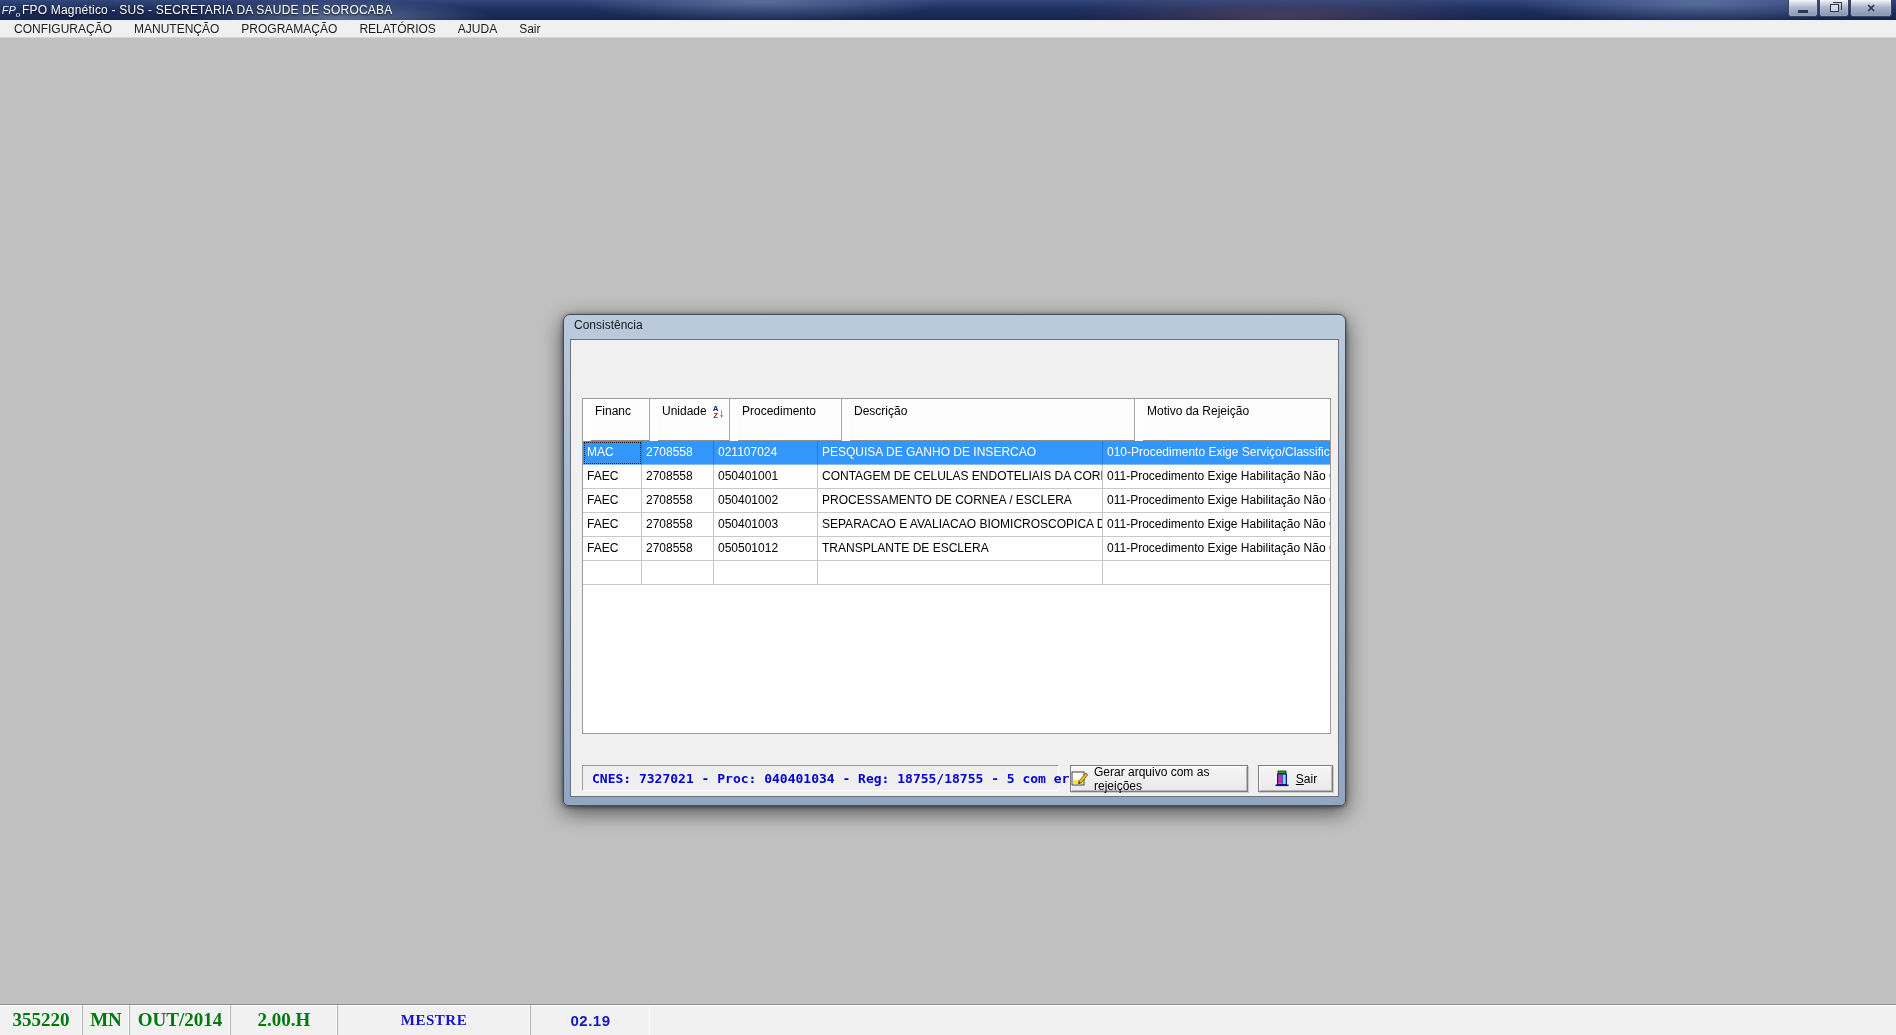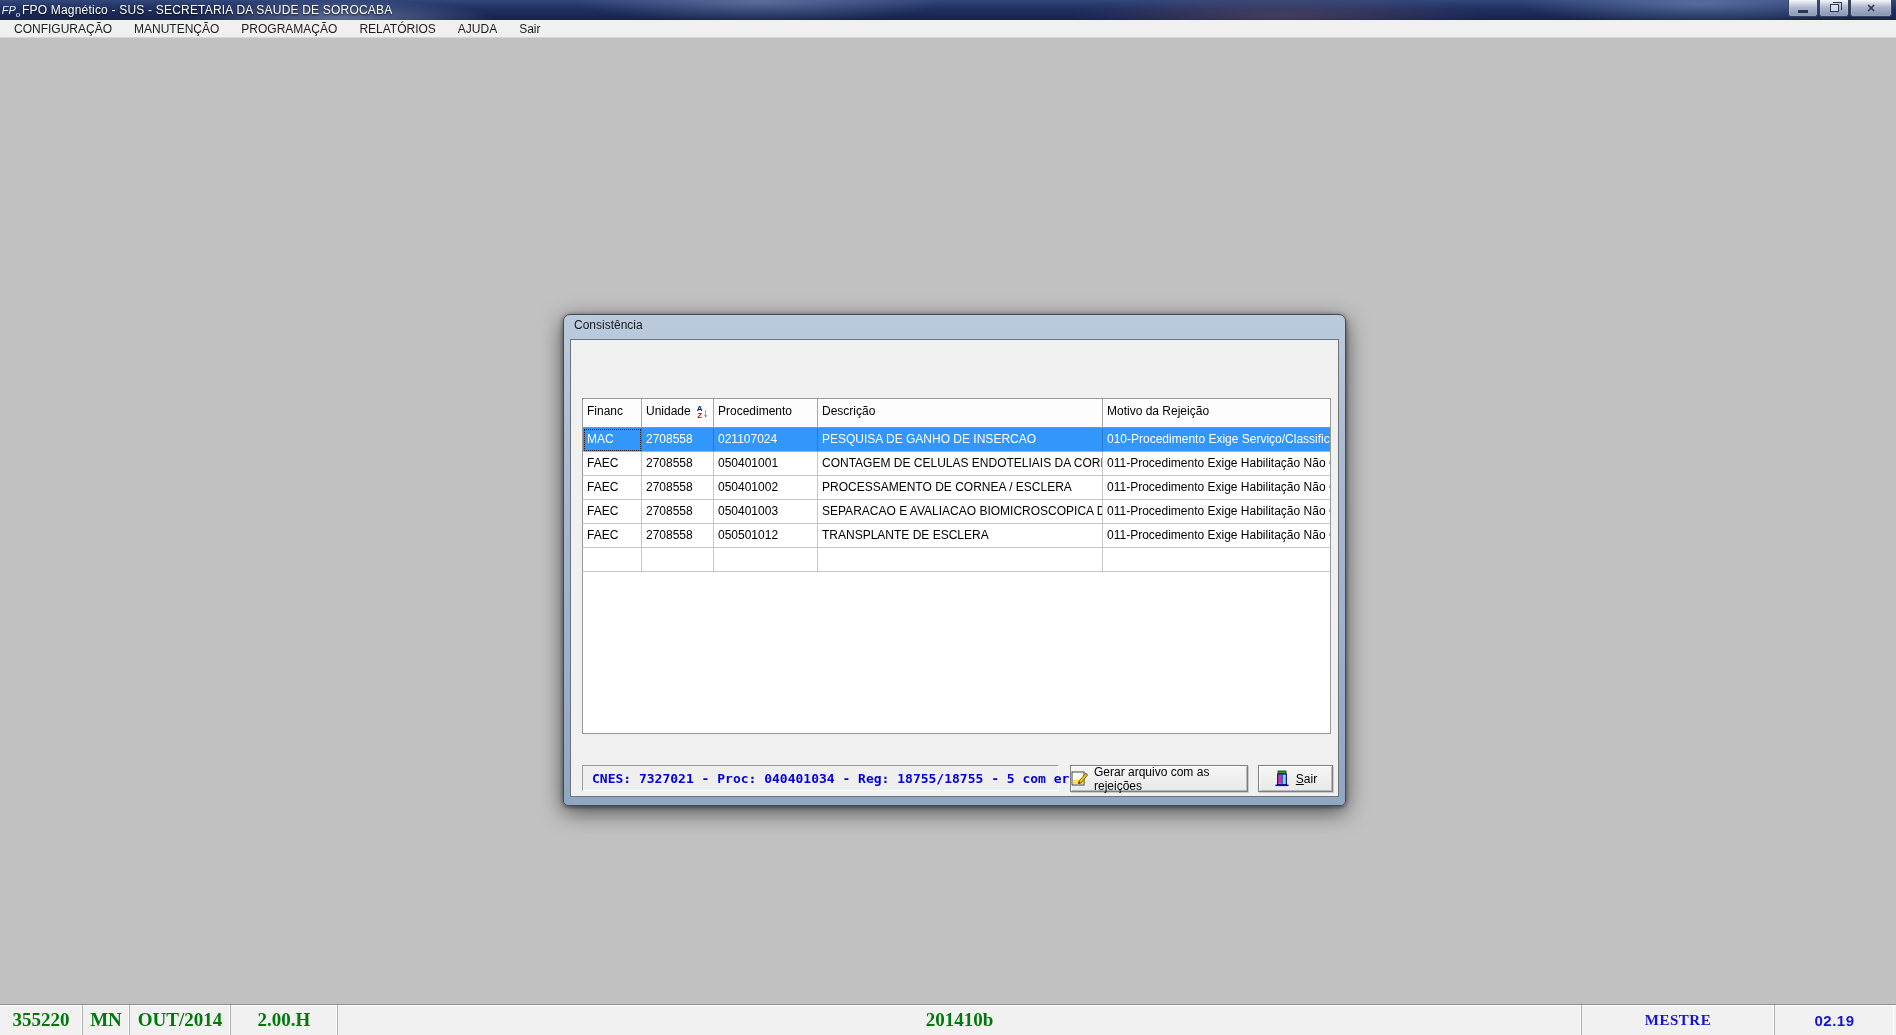--- a/index.html
+++ b/index.html
@@ -67,23 +67,24 @@
     position:absolute; left:11px; top:58px; width:749px; height:336px;
     background:#fff; border:1px solid #9a9a9a; overflow:hidden;
   }
   .grid-row { display:flex; width:100%; }
   .grid-row .cell {
     height:24px; line-height:23px; font-size:12px; color:#000;
     padding-left:4px; border-right:1px solid #c8c8c8; border-bottom:1px solid #c8c8c8;
     white-space:nowrap; overflow:hidden; flex:0 0 auto;
   }
   .grid-header .cell {
-    height:29px; line-height:24px; background:#fdfdfd;
+    height:42px; line-height:24px; background:#fdfdfd;
     border-right:1px solid #a8a8a8; border-bottom:1px solid #8e8e8e;
     box-shadow:inset 0 1px 0 #fff;
+    margin-left:8px;
   }
   .c1 { width:59px; } .c2 { width:72px; } .c3 { width:104px; } .c4 { width:285px; } .c5 { width:229px; border-right:none !important; }
   .grid-row.selected .cell { background:#3296fa; color:#fff; border-right-color:rgba(0,0,0,.18); border-bottom-color:#8db9ea; }
   .grid-row.selected .cell.focus { outline:1px dotted #1b1b1b; outline-offset:-2px; }
   .sort-icon { display:inline-block; vertical-align:-3px; margin-left:6px; line-height:0; }
   .sort-letters { display:inline-block; font-size:8px; font-weight:bold; line-height:7px; text-align:center; }
   .sort-a { color:#10197a; display:block; } .sort-z { color:#c01010; display:block; }
   .sort-arrow { display:inline-block; color:#2a3cc0; font-size:12px; vertical-align:1px; }
 
   
@@ -264,22 +265,19 @@
     </div>
   <div class="sb-panel sb-p2">
       <span class="sb-green">MN</span>
     </div>
   <div class="sb-panel sb-p3">
       <span class="sb-green">OUT/2014</span>
     </div>
   <div class="sb-panel sb-p4">
       <span class="sb-green">2.00.H</span>
     </div>
-  <div class="sb-panel sb-p5">
-      <span class="sb-green">201410b</span>
-    </div>
   <div class="sb-panel sb-p6">
       <span class="sb-blue">MESTRE</span>
     </div>
   <div class="sb-panel sb-p7">
       <span class="sb-blue">02.19</span>
     </div>
 </div>
 
 </body></html>

